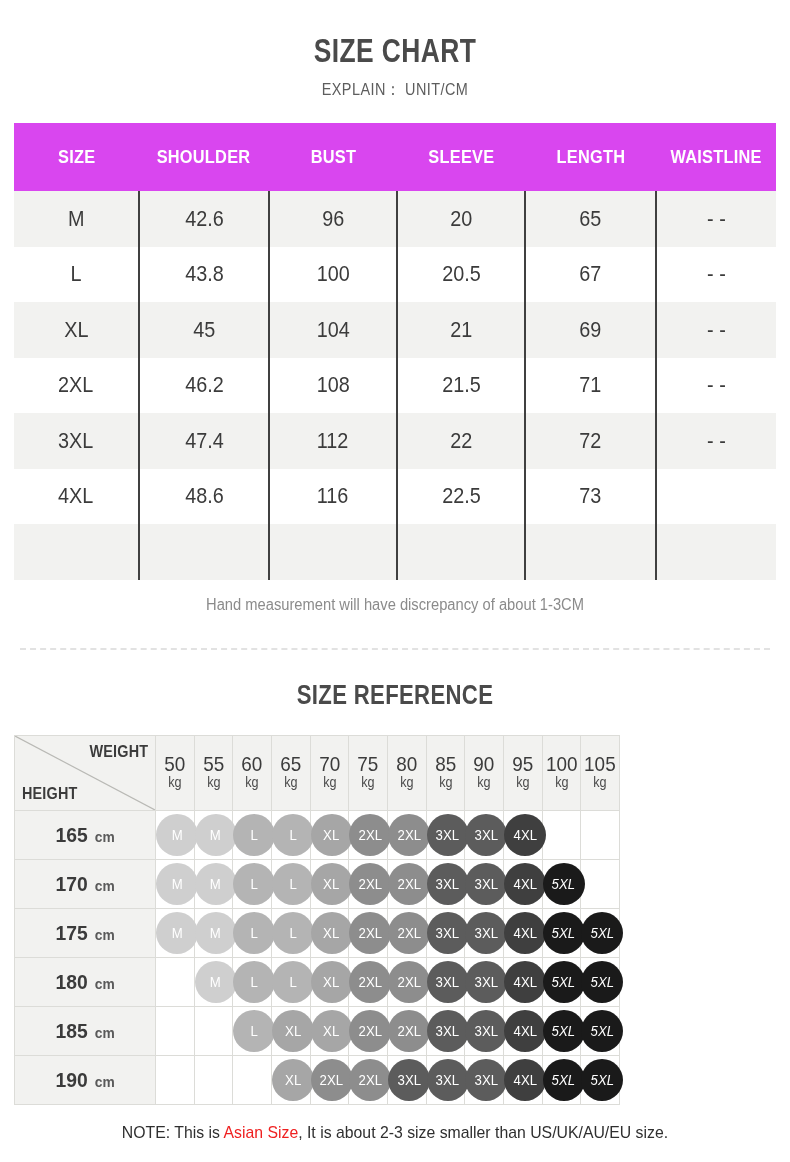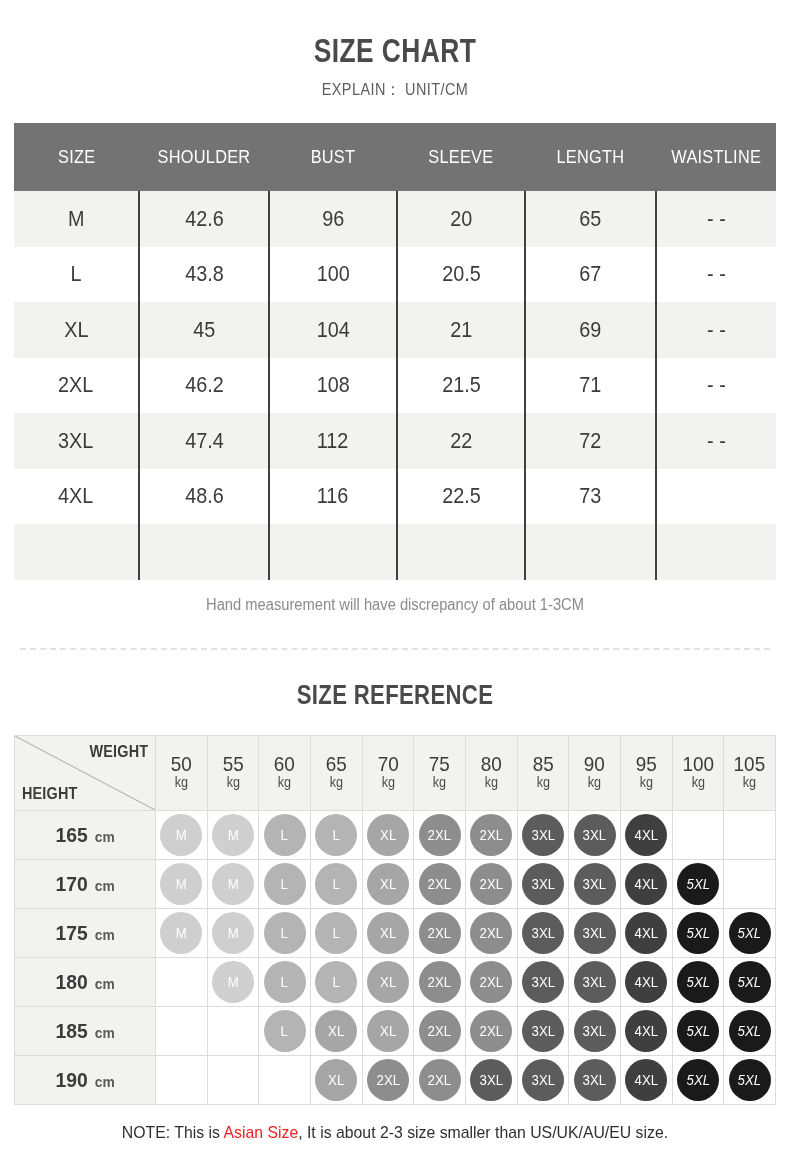--- a/index.html
+++ b/index.html
@@ -42,24 +42,24 @@
   
   .size-table-wrap {
     margin: 22px 14px 0 14px;
   }
   table.size-table {
     width: 762px;
     border-collapse: collapse;
     table-layout: fixed;
   }
   table.size-table th {
-    background: #737373;
+    background: #d946ef;
     color: #ffffff;
     font-size: 19px;
-    font-weight: normal;
+    font-weight: bold;
     letter-spacing: 0.3px;
     height: 66px;
     vertical-align: middle;
     text-align: center;
     transform-origin: center;
   }
   table.size-table th span {
     display: inline-block;
     transform: scaleX(0.86);
   }
@@ -119,21 +119,21 @@
     margin: 30px 0 0 0;
     transform: scaleX(0.82);
     transform-origin: center;
   }
 
   
   .ref-wrap {
     margin: 24px 14px 0 14px;
   }
   table.ref-table {
-    width: 762px;
+    width: 606px;
     border-collapse: collapse;
     table-layout: fixed;
   }
   table.ref-table td,
   table.ref-table th {
     border: 1px solid #dcdcd8;
     padding: 0;
     text-align: center;
     vertical-align: middle;
   }

